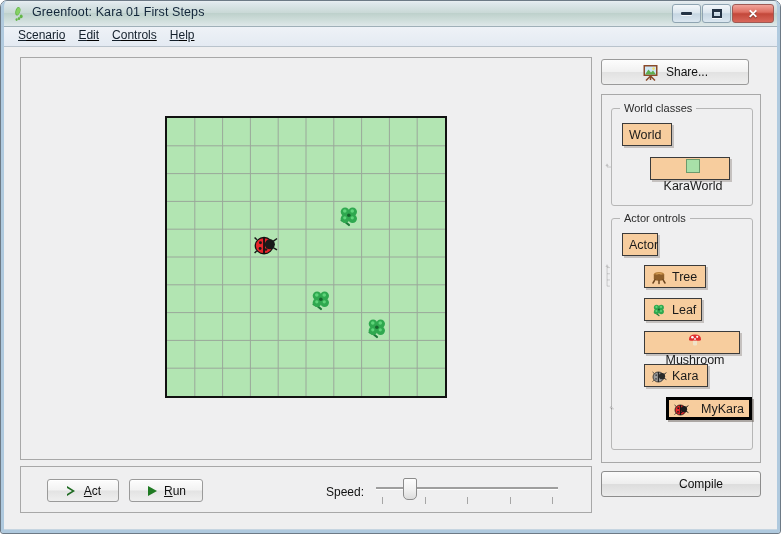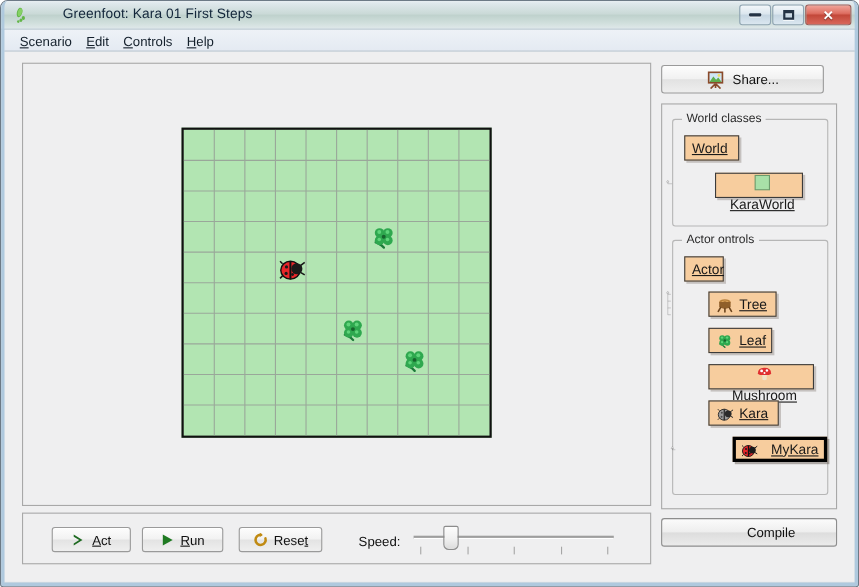--- a/index.html
+++ b/index.html
@@ -63,21 +63,20 @@
     left: 9px; top: 4px;
     width: 18px; height: 18px;
   }
   #title-text {
     position: absolute;
     left: 31px; top: 4px;
     font-size: 12.5px;
     color: #12263a;
     letter-spacing: 0.1px;
     white-space: nowrap;
-    margin-left: 25px;
   }
   .wbtn {
     position: absolute;
     top: 3px;
     height: 19px;
     box-sizing: border-box;
     border: 1px solid #8fa4b2;
     border-radius: 3px;
     cursor: pointer;
   }
@@ -112,23 +111,24 @@
   }
 
   
   #menubar {
     position: absolute;
     left: 4px; top: 27px;
     width: 773px; height: 20px;
     background: linear-gradient(180deg,#eef2f7 0%,#e4eaf2 100%);
     border-bottom: 1px solid #b9c3cc;
     display: flex;
-    align-items: flex-end;
+    align-items: flex-start;
     padding-left: 8px;
     box-sizing: border-box;
+    text-decoration: underline;
   }
   .menu-item {
     font-size: 12px;
     color: #14202c;
     padding: 1px 7px 1px 6px;
     cursor: default;
     white-space: nowrap;
   }
   .menu-item u { text-decoration: underline; }
 
@@ -283,21 +283,20 @@
     height: 23px;
     display: flex;
     align-items: center;
     padding-left: 6px;
     gap: 5px;
     font-size: 12.5px;
     color: #1a1a1a;
     cursor: pointer;
     box-shadow: 2px 2px 0 rgba(120,110,100,0.35);
     white-space: nowrap;
-    text-decoration: underline;
   }
   .class-box.selected {
     border: 3px solid #000000;
     box-shadow: 2px 2px 0 rgba(90,80,70,0.45);
     padding-left: 4px;
     gap: 12px;
   }
   .cls-icon {
     width: 16px; height: 16px;
     flex: 0 0 16px;
@@ -442,27 +441,20 @@
           <path d="M2 1 L10 6 L2 11 L2 9 L7 6 L2 3 Z" fill="#1f6b22"></path>
         </svg>
         <span><u>A</u>ct</span>
       </div>
       <div class="ctl-btn" id="btn-run">
         <svg width="13" height="12" viewBox="0 0 13 12">
           <path d="M2 1 L11 6 L2 11 Z" fill="#1f7a22"></path>
         </svg>
         <span><u>R</u>un</span>
       </div>
-      <div class="ctl-btn" id="btn-reset">
-        <svg width="14" height="14" viewBox="0 0 14 14">
-          <path d="M7 2.2 A4.6 4.6 0 1 0 11.3 5.4" stroke="#c08a12" stroke-width="2.3" fill="none" stroke-linecap="round"></path>
-          <path d="M6.2 0.4 L9.0 2.4 L6.0 4.3 Z" fill="#c08a12"></path>
-        </svg>
-        <span>Rese<u>t</u></span>
-      </div>
 
       <div id="speed-label">Speed:</div>
       <div id="speed-slider">
         <div id="slider-track"></div>
         <div id="slider-thumb" style="left: 27px;"></div>
       <div class="slider-tick" style="left: 6px;"></div>
           <div class="slider-tick" style="left: 49px;"></div>
           <div class="slider-tick" style="left: 91px;"></div>
           <div class="slider-tick" style="left: 134px;"></div>
           <div class="slider-tick" style="left: 176px;"></div>

